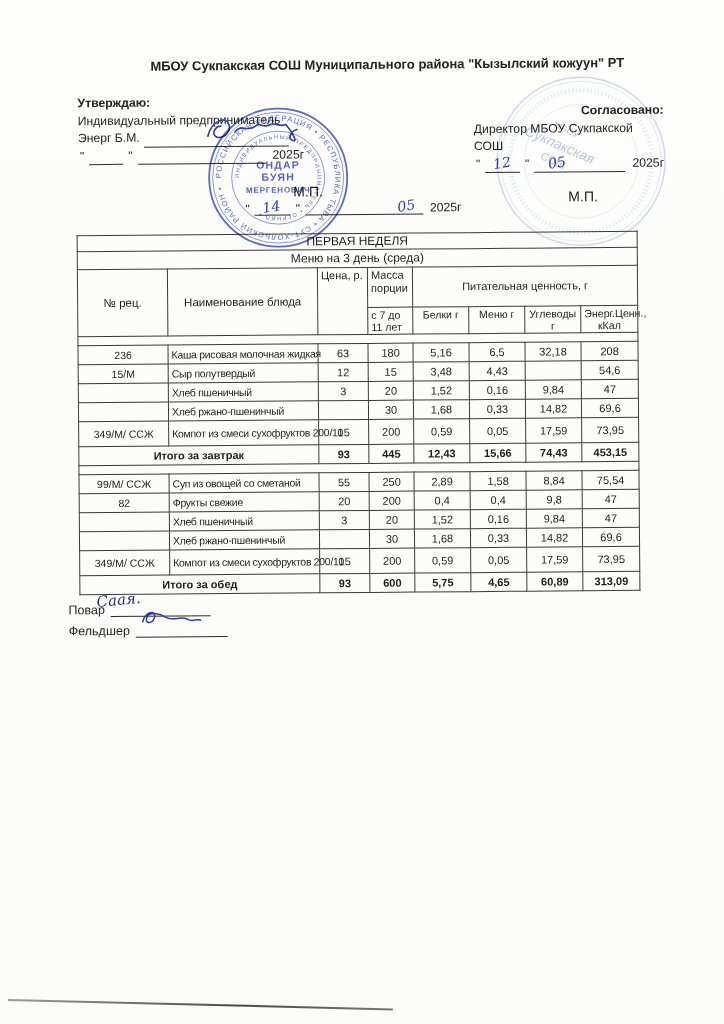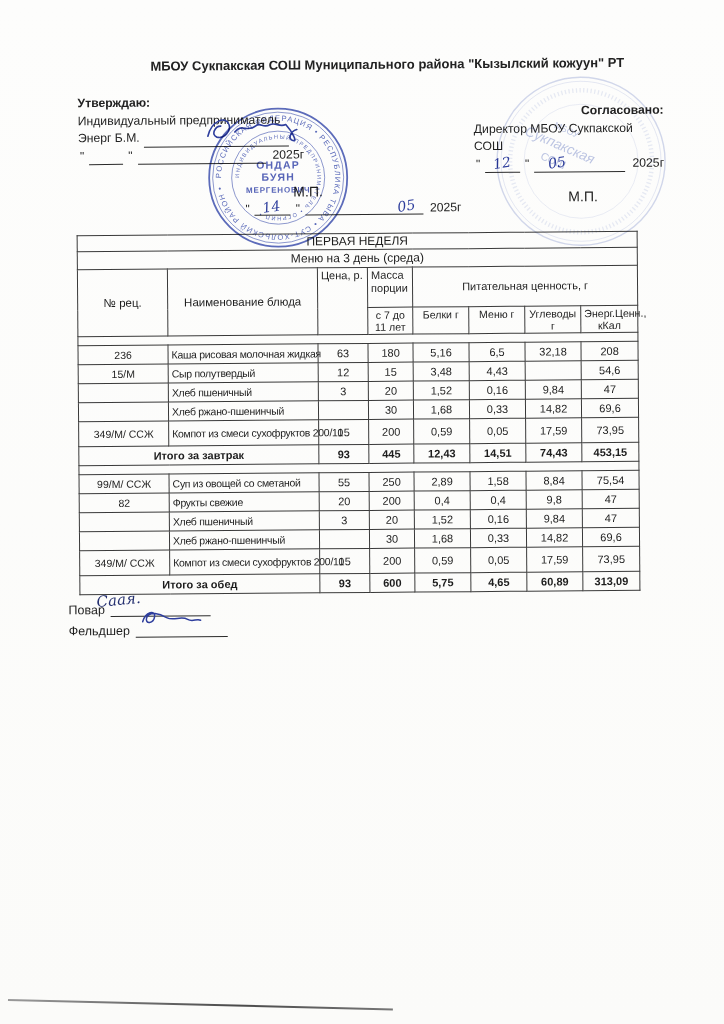--- a/index.html
+++ b/index.html
@@ -65,21 +65,21 @@
   .col1{width:90px}.col2{width:150px}.col3{width:50px}.col4{width:45px}
   .col5{width:56px}.col6{width:56px}.col7{width:56px}.col8{width:57px}
   tr.h-week  { height:16px; } tr.h-week td  { text-align:center; font-size:12px; padding:0; }
   tr.h-menu  { height:18px; } tr.h-menu td  { text-align:center; font-size:12px; padding:0; }
   tr.hA { height:40px; } tr.hB { height:24px; }
   th.th-rec, th.th-dish { text-align:center; vertical-align:middle; font-size:11.5px; }
   th.th-price { text-align:left; vertical-align:top; }
   th.th-mass  { text-align:left; vertical-align:top; }
   th.th-nutr  { text-align:center; vertical-align:middle; }
   tr.hB th { font-size:10.6px; text-align:center; vertical-align:top; }
-  tr.hB th.th-age { text-align:center; }
+  tr.hB th.th-age { text-align:left; }
   tr.gap-row td { height:9px; padding:0; }
   tbody tr.data-row { height:19px; }
   tbody tr.tall { height:25px; }
   td.c-rec  { text-align:center; font-size:10.5px; }
   td.c-dish { text-align:left; font-size:10.5px; letter-spacing:-0.3px; white-space:nowrap; }
   td.c-num  { text-align:center; }
   tr.total-row { height:19px; font-weight:700; }
   tr.total-row td { font-weight:700; }
   td.c-total-label { text-align:center; font-size:11px; }
   
@@ -251,21 +251,21 @@
             <td class="c-num">0,59</td>
             <td class="c-num">0,05</td>
             <td class="c-num">17,59</td>
             <td class="c-num">73,95</td>
           </tr>
           <tr class="total-row">
             <td class="c-total-label" colspan="2">Итого за завтрак</td>
             <td class="c-num">93</td>
             <td class="c-num">445</td>
             <td class="c-num">12,43</td>
-            <td class="c-num">14,51</td>
+            <td class="c-num">15,66</td>
             <td class="c-num">74,43</td>
             <td class="c-num">453,15</td>
           </tr>
         </tbody>
       <tbody id="tbody-lunch">
           <tr class="gap-row">
             <td colspan="8"></td>
           </tr>
           <tr class="data-row">
             <td class="c-rec">99/М/ ССЖ</td>

